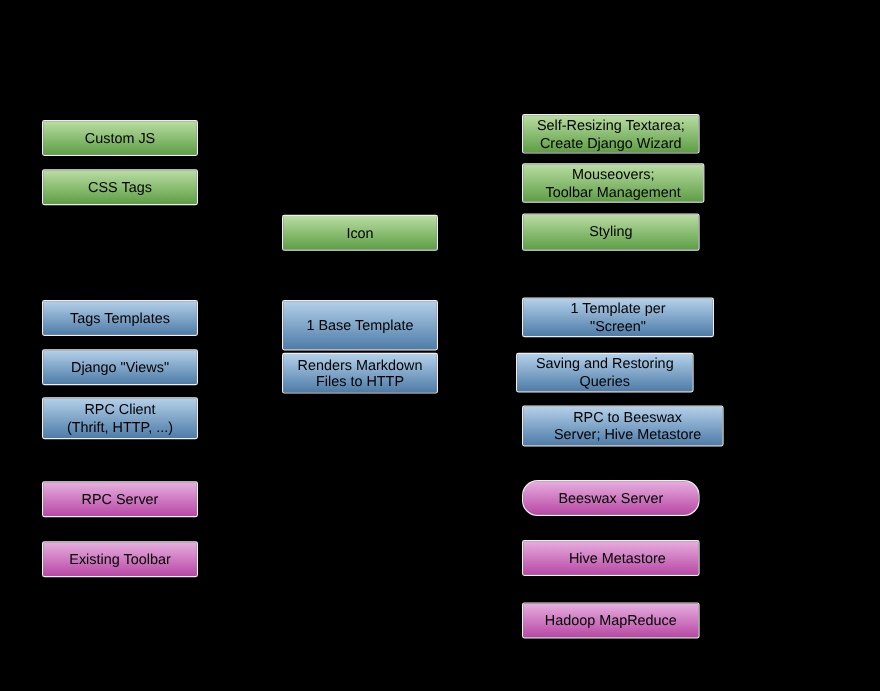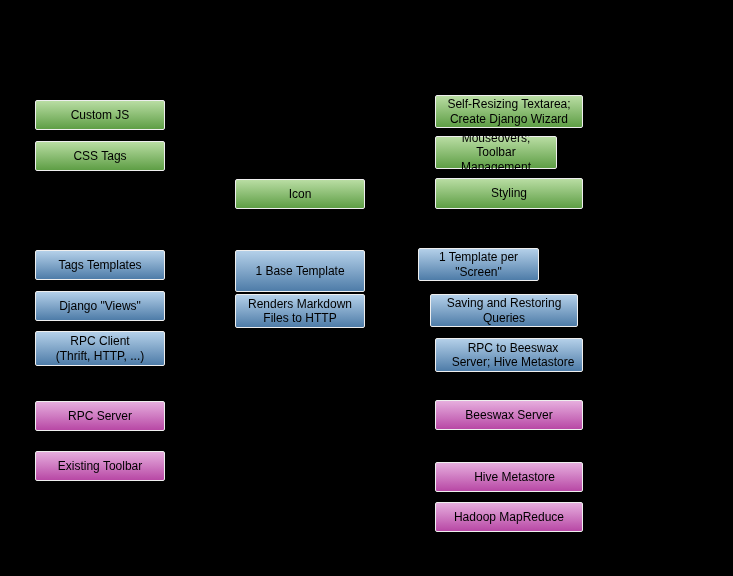--- a/index.html
+++ b/index.html
@@ -47,27 +47,27 @@
   .b4  { left: 35px;  top: 291px; width: 130px; height: 30px; }
   .b5  { left: 35px;  top: 331px; width: 130px; height: 35px; }
   .b6  { left: 35px;  top: 401px; width: 130px; height: 30px; }
   .b7  { left: 35px;  top: 451px; width: 130px; height: 30px; }
   
   .b8  { left: 235px; top: 179px; width: 130px; height: 30px; }
   .b9  { left: 235px; top: 250px; width: 130px; height: 42px; }
   .b10 { left: 235px; top: 294px; width: 130px; height: 34px; }
   
   .b11 { left: 435px; top: 95px;  width: 148px; height: 33px; }
-  .b12 { left: 435px; top: 136px; width: 122px; height: 33px; }
+  .b12 { left: 435px; top: 136px; width: 152px; height: 33px; }
   .b13 { left: 435px; top: 178px; width: 148px; height: 31px; }
-  .b14 { left: 418px; top: 248px; width: 121px; height: 33px; }
+  .b14 { left: 435px; top: 248px; width: 160px; height: 33px; }
   .b15 { left: 430px; top: 294px; width: 148px; height: 33px; }
-  .b16 { left: 435px; top: 338px; width: 148px; height: 34px; padding-left: 12px; }
-  .b17 { left: 435px; top: 400px; width: 148px; height: 30px; }
-  .b18 { left: 435px; top: 462px; width: 148px; height: 30px; padding-left: 15px; }
+  .b16 { left: 435px; top: 338px; width: 168px; height: 34px; padding-left: 12px; }
+  .b17 { left: 435px; top: 400px; width: 148px; height: 30px; border-radius: 13px; }
+  .b18 { left: 435px; top: 450px; width: 148px; height: 30px; padding-left: 15px; }
   .b19 { left: 435px; top: 502px; width: 148px; height: 30px; }
 </style>
 </head>
 <body>
 
 <div class="stage">
   <div class="box b0" data-color="green">Custom JS</div>
   <div class="box b1" data-color="green">CSS Tags</div>
   <div class="box b3" data-color="blue">Tags Templates</div>
   <div class="box b4" data-color="blue">Django "Views"</div>

